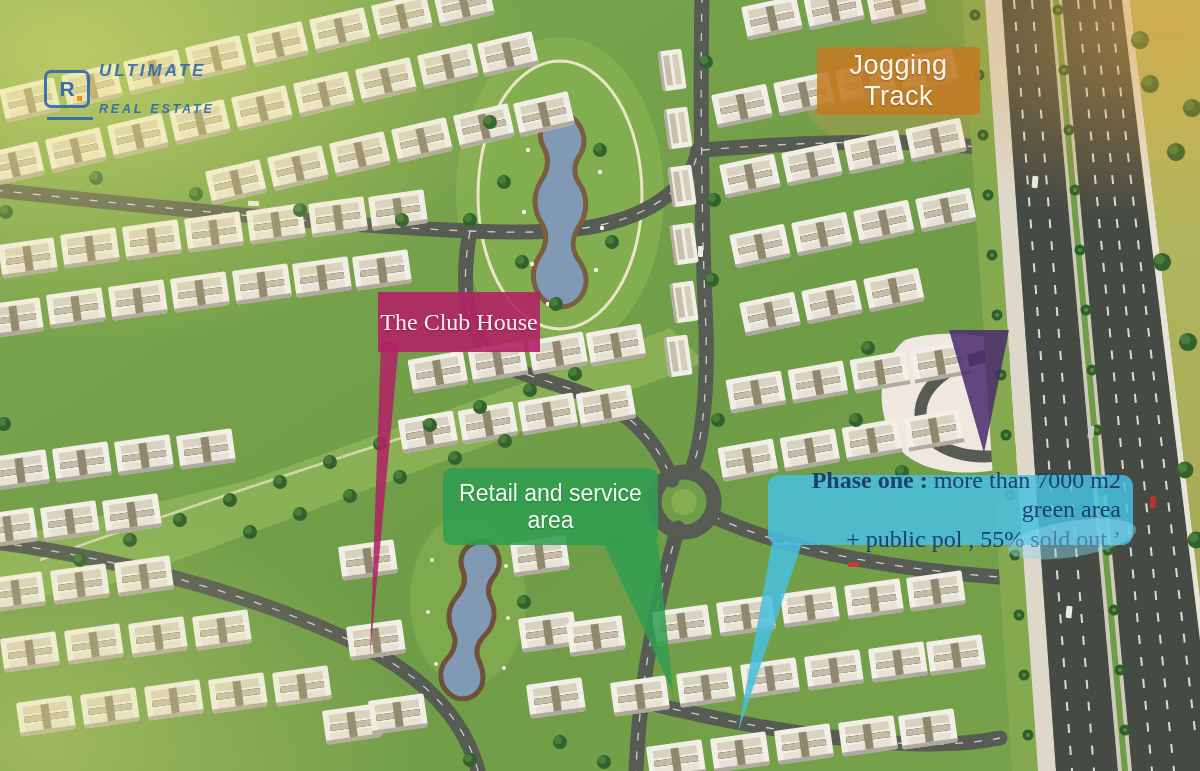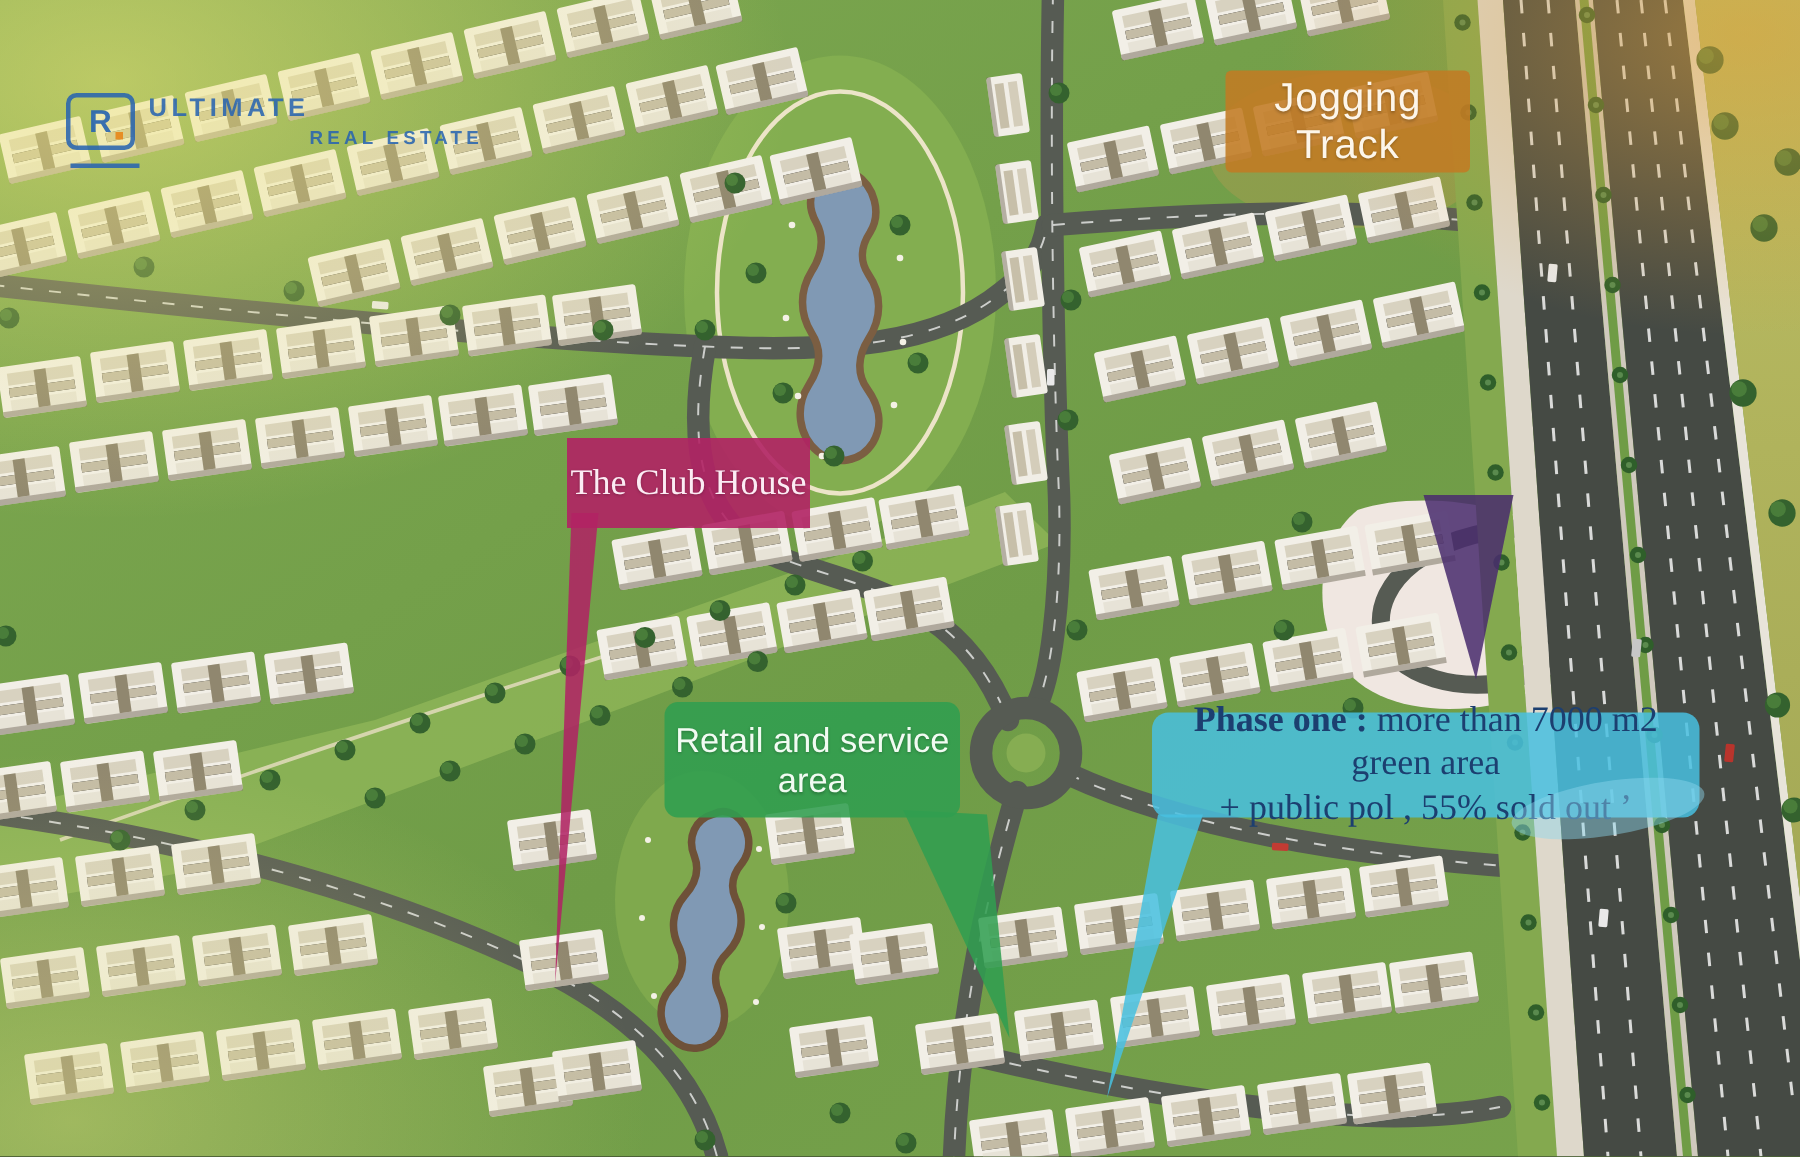--- a/index.html
+++ b/index.html
@@ -11,38 +11,38 @@
 
   
   .lbl{position:absolute;display:flex;align-items:center;justify-content:center;
        color:#fff;text-align:center;text-shadow:0 1px 2px rgba(0,0,0,.25);}
   .lbl-jog{left:817px;top:47px;width:163px;height:68px;border-radius:4px;
        background:rgba(194,123,35,.88);font-size:27px;letter-spacing:.5px;color:#fdf6ea;}
   .lbl-gate{left:948px;top:268px;width:152px;height:65px;border-radius:9px;
        background:rgba(73,44,110,.93);font-size:29px;}
   .lbl-club{left:378px;top:292px;width:162px;height:60px;border-radius:0;
        background:rgba(177,34,100,.9);font-family:"Liberation Serif",serif;font-size:24px;color:#fcecf4;}
-  .lbl-retail{left:443px;top:468px;width:197px;height:77px;border-radius:9px;
+  .lbl-retail{left:443px;top:468px;width:215px;height:77px;border-radius:9px;
        background:rgba(48,158,80,.88);font-size:23px;color:#f1fbf2;justify-content:flex-end;}
   .lbl-phase{left:768px;top:475px;width:365px;height:70px;border-radius:11px;
        background:rgba(72,192,224,.85);color:#1c3f70;font-family:"Liberation Serif",serif;
        font-size:24px;justify-content:flex-start;text-shadow:none;padding:2px 12px;box-sizing:border-box;}
   .lbl-phase::after{content:"";position:absolute;right:-4px;bottom:-12px;width:130px;height:36px;
        background:rgba(140,216,238,.45);border-radius:50%;transform:rotate(-9deg);}
-  .phase-text{line-height:1.22;text-align:center;}
+  .phase-text{line-height:1.22;text-align:right;}
   .ph-b{font-weight:bold;}
 
   
   #logo{position:absolute;left:44px;top:62px;display:flex;align-items:center;gap:9px;opacity:.92;}
   #logo-mark{position:relative;width:40px;height:32px;border:3px solid rgba(40,100,176,.95);
        border-radius:7px;display:flex;align-items:center;justify-content:center;}
   #logo-mark .r{font-weight:bold;font-size:21px;color:#2a66b0;line-height:1;}
   #logo-mark .dot{position:absolute;right:5px;bottom:4px;width:5px;height:5px;background:#e8891d;}
   #logo-underbar{position:absolute;left:0px;top:44px;width:46px;height:3px;background:rgba(40,100,176,.95);}
-  .logo-text{display:flex;line-height:1.05;}
+  .logo-text{display:flex;flex-direction:column;line-height:1.05;font-style:italic;}
   .logo-l1{font-weight:bold;font-size:17px;letter-spacing:3px;color:rgba(40,100,176,.95);}
   .logo-l2{font-weight:bold;font-size:12.5px;letter-spacing:2.8px;color:rgba(40,100,176,.95);margin-top:23px;}
 </style>
 </head>
 <body>
 
 <div id="stage">
 
 <svg id="bg" width="1200" height="771" viewBox="0 0 1200 771" aria-hidden="true">
   <defs>

